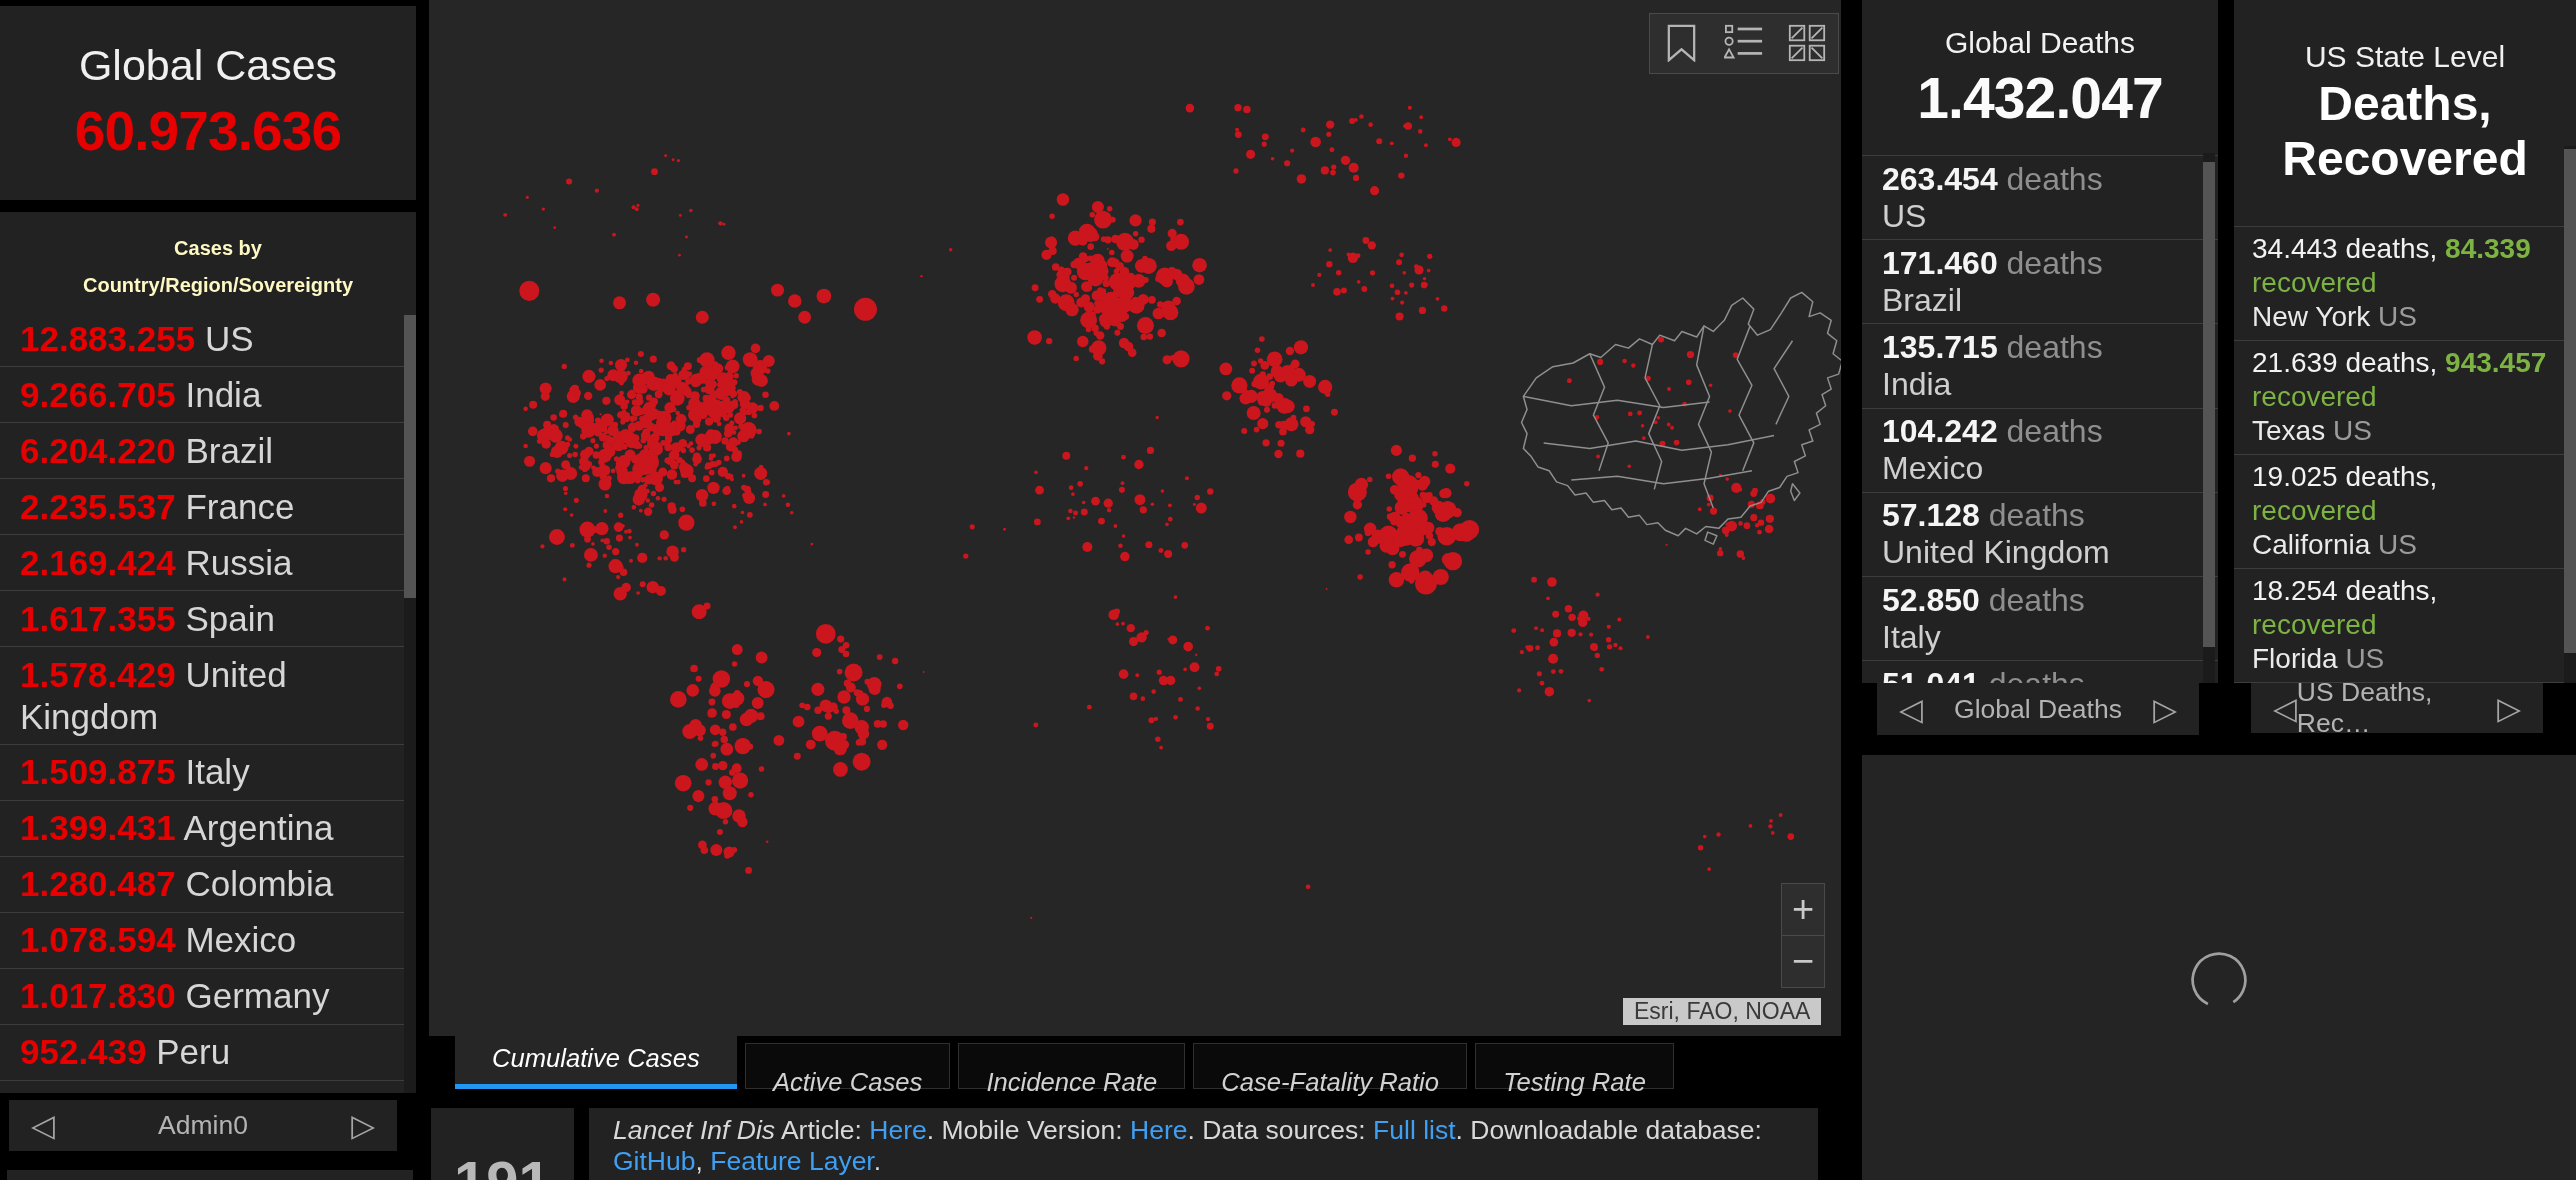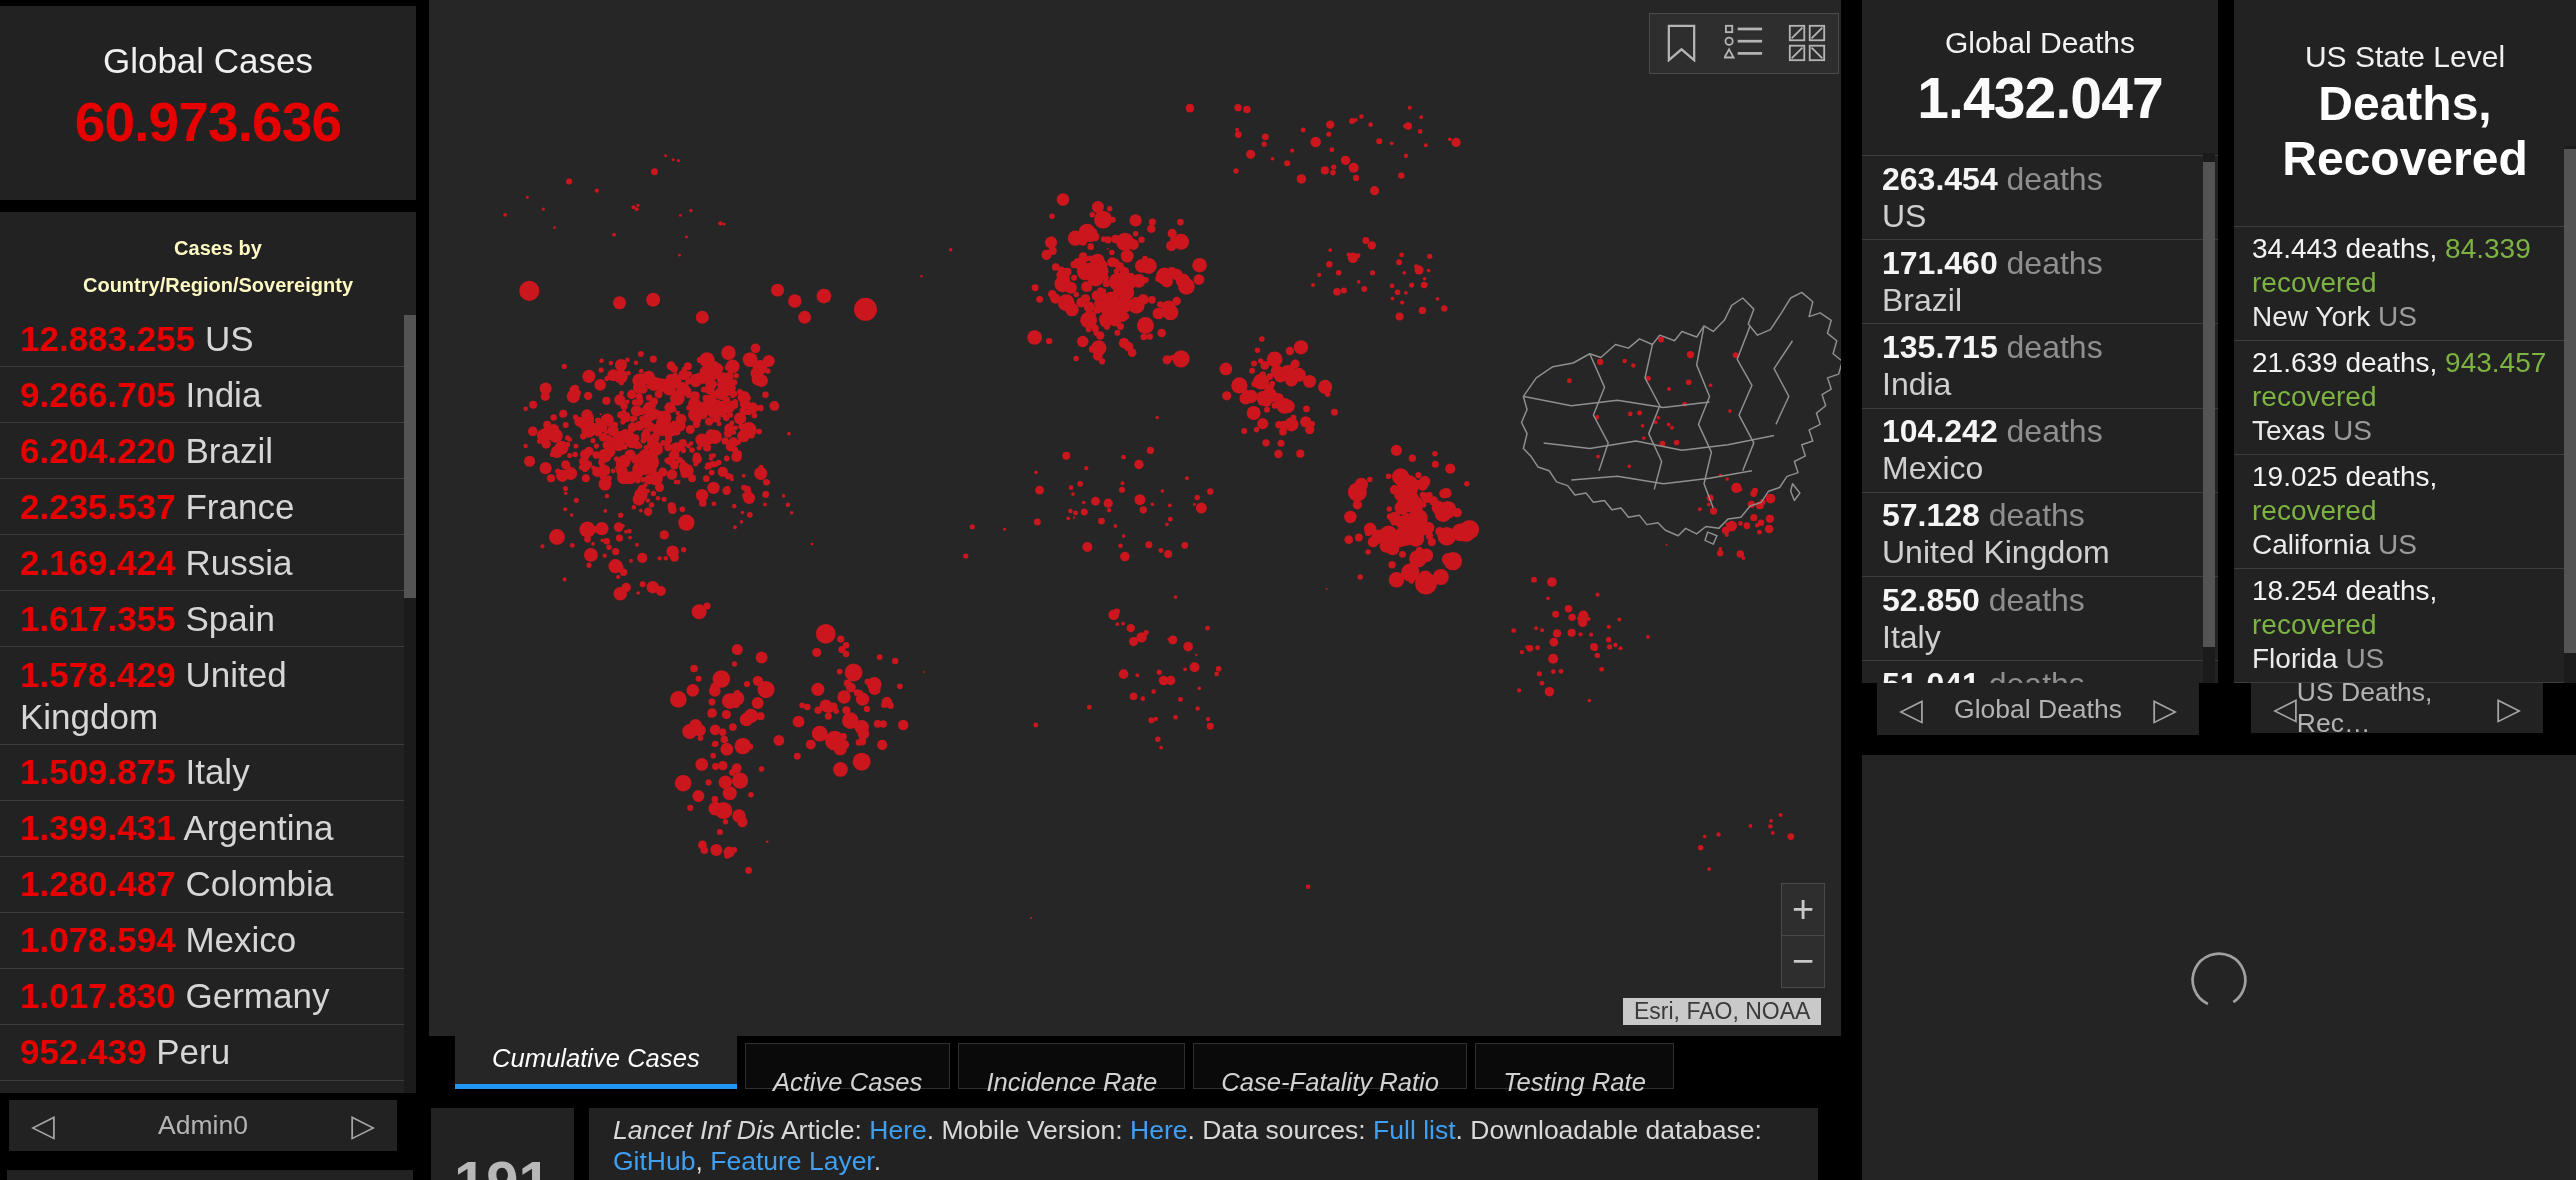--- a/index.html
+++ b/index.html
@@ -4,21 +4,21 @@
 <style>
   html,body{margin:0;padding:0;}
   body{
     width:2576px;height:1180px;position:relative;overflow:hidden;
     background:#000;font-family:"Liberation Sans","DejaVu Sans",sans-serif;
     -webkit-font-smoothing:antialiased;
   }
   .panel{position:absolute;background:#222222;}
   
   #global-cases{left:0;top:5.5px;width:416px;height:194px;text-align:center;}
-  #global-cases .t{margin-top:35px;font-size:35px;color:#f0f0f0;}
+  #global-cases .t{margin-top:35px;font-size:43px;color:#f0f0f0;}
   #global-cases .v{margin-top:9px;font-size:55px;font-weight:bold;color:#e60000;letter-spacing:-0.9px;}
   #cases-panel{left:0;top:212px;width:416px;height:881px;overflow:hidden;}
   #cases-header{padding-top:18px;text-align:center;font-weight:bold;color:#fef9c3;font-size:20px;line-height:37px;padding-left:20px;}
   #cases-list{margin-top:7.3px;}
   .case-row{min-height:56px;border-bottom:1.8px solid #3d3d3d;padding:6.4px 31px 6.4px 20px;
     font-size:35px;line-height:42px;box-sizing:border-box;}
   .case-row .num{color:#e60000;font-weight:bold;}
   .case-row .name{color:#d6d6d6;}
   
   .pager{position:absolute;background:#222222;display:flex;align-items:center;
@@ -71,21 +71,21 @@
   #deaths-pager{left:1877px;top:683px;width:322px;height:52px;}
   
   #us-panel{left:2234px;top:0;width:342px;height:683px;overflow:hidden;text-align:center;}
   #us-panel .t1{margin-top:40px;font-size:30px;color:#f0f0f0;}
   #us-panel .t2{margin-top:1.8px;font-size:48px;font-weight:bold;color:#ffffff;}
   #us-list{margin-top:40px;text-align:left;}
   .state-row{border-top:1.8px solid #3d3d3d;padding:5.5px 16.4px 5.5px 18px;
     font-size:28px;line-height:34px;box-sizing:border-box;}
   .state-row .w{color:#f2f2f2;}
   .state-row .g{color:#7cb342;}
-  .state-row .g .gn{font-weight:normal;text-align:center;}
+  .state-row .g .gn{font-weight:bold;text-align:center;}
   .state-row .name{color:#eaeaea;}
   .state-row .dim{color:#9b9b9b;}
   #us-pager{left:2251px;top:683px;width:292px;height:50px;}
   
   #loading-panel{left:1862px;top:755px;width:714px;height:426px;background:#242424;}
   #spinner{position:absolute;left:327px;top:195px;}
 </style>
 </head>
 <body>
 

